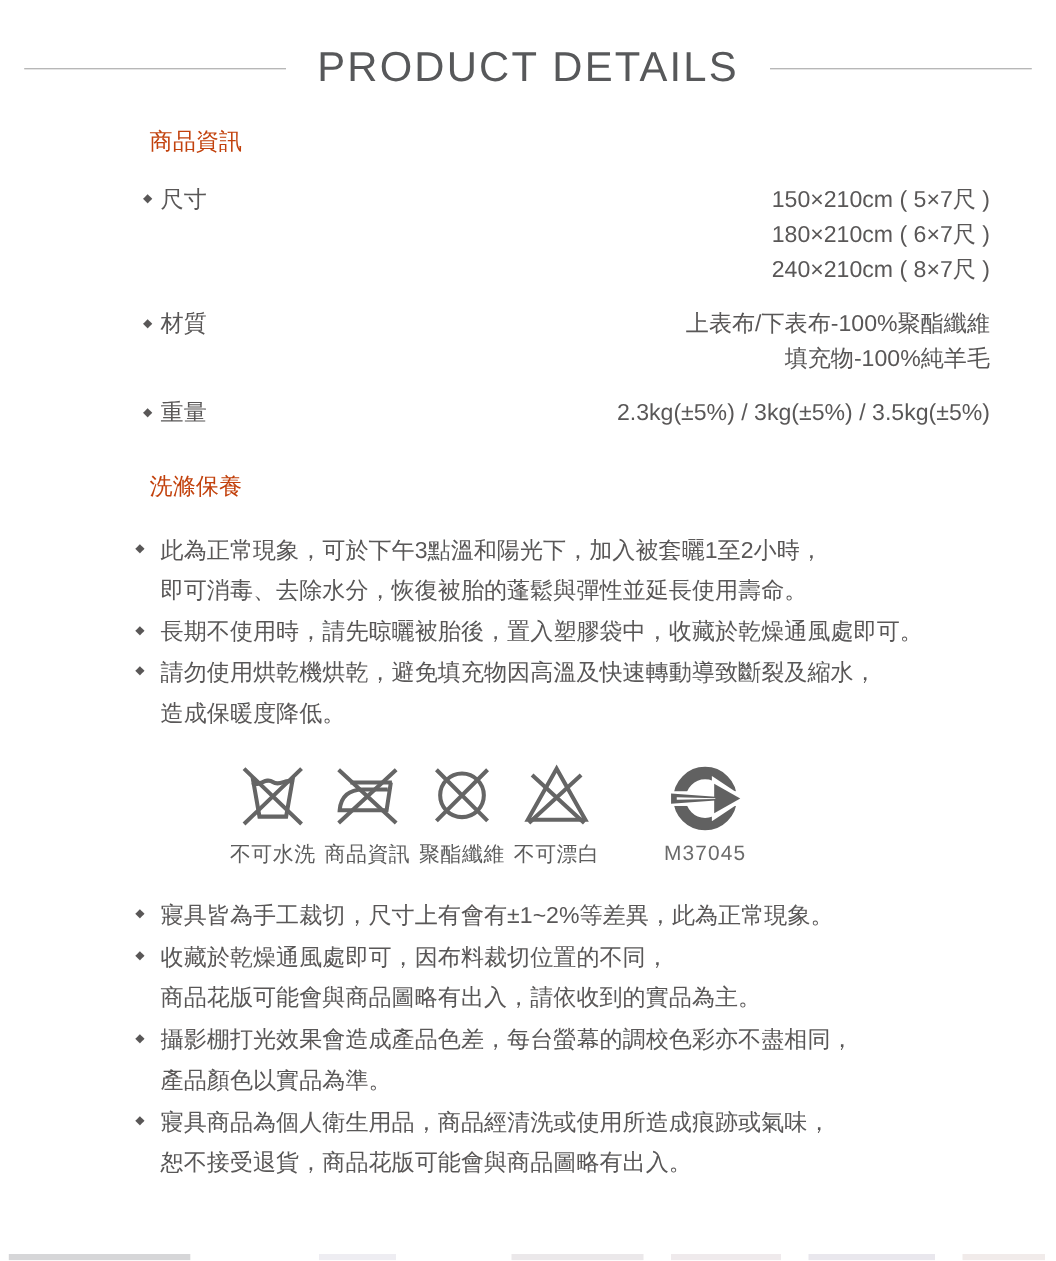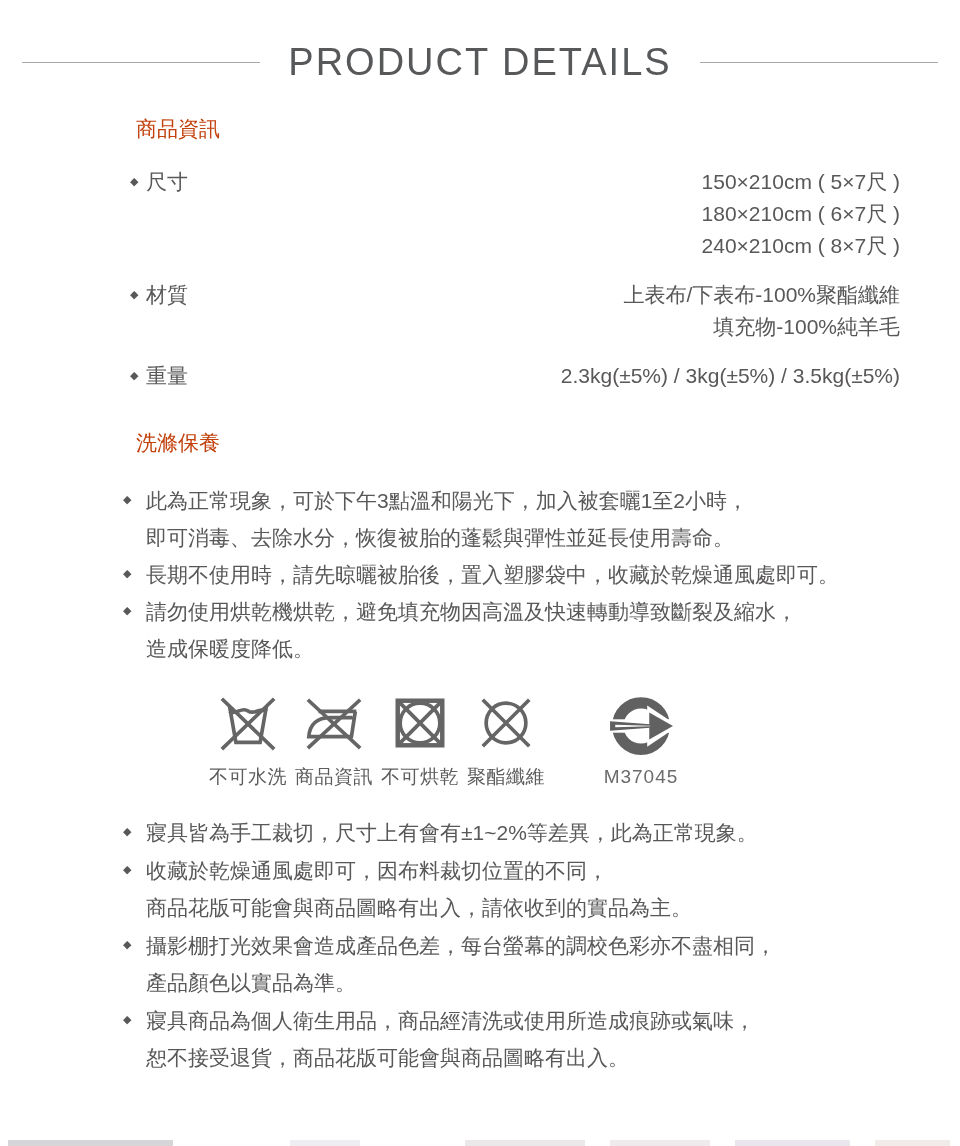--- a/index.html
+++ b/index.html
@@ -161,41 +161,40 @@
         <span class="symbol-icon">
           <svg width="62" height="64" viewBox="0 0 64 64" fill="none" stroke="#656565" stroke-width="3.8">
             <path d="M16 20 H55"></path>
             <path d="M54 20 L50 46 H6 C 7 33, 15 26.5, 28 26.5 H51"></path>
             <path d="M5 8 L59 58 M59 8 L5 58"></path>
           </svg>
         </span>
         <span class="symbol-label">商品資訊</span>
       </div>
 
-      <div class="symbol">
-        <span class="symbol-icon">
-          <svg width="62" height="64" viewBox="0 0 64 64" fill="none" stroke="#656565" stroke-width="3.8">
-            <rect x="9" y="9" width="46" height="46" stroke-width="4.6"></rect>
-            <circle cx="32" cy="32" r="20.5"></circle>
-            <path d="M10.5 10.5 L53.5 53.5 M53.5 10.5 L10.5 53.5"></path>
-          </svg>
-        </span>
-        <span class="symbol-label">不可烘乾</span>
-      </div>
 
       <div class="symbol">
         <span class="symbol-icon">
           <svg width="62" height="64" viewBox="0 0 64 64" fill="none" stroke="#656565" stroke-width="3.8">
             <circle cx="32" cy="32" r="20.5"></circle>
             <path d="M8 8 L56 56 M56 8 L8 56"></path>
           </svg>
         </span>
         <span class="symbol-label">聚酯纖維</span>
       </div>
 
+      <div class="symbol">
+        <span class="symbol-icon">
+          <svg width="62" height="64" viewBox="0 0 64 64" fill="none" stroke="#656565" stroke-width="3.8">
+            <path d="M32 7 L5 55 H59 Z"></path>
+            <path d="M9 13 L58 58 M55 13 L6 58"></path>
+          </svg>
+        </span>
+        <span class="symbol-label">不可漂白</span>
+      </div>
 
       <div class="cert">
         <span class="symbol-icon">
           <svg width="66" height="66" viewBox="0 0 64 64">
             <circle cx="32" cy="32" r="22.5" fill="none" stroke="#616161" stroke-width="11"></circle>
             <rect x="-2" y="25.5" width="68" height="13" fill="#ffffff"></rect>
             <polygon points="38,12 68,32 38,52" fill="#ffffff"></polygon>
             <polygon points="2,27.5 44,30.5 44,33.5 2,36.5" fill="#616161"></polygon>
             <polygon points="40,19 63,32 40,45" fill="#616161"></polygon>
             <polygon points="7,30.9 41,31.7 41,32.3 7,33.1" fill="#ffffff"></polygon>

